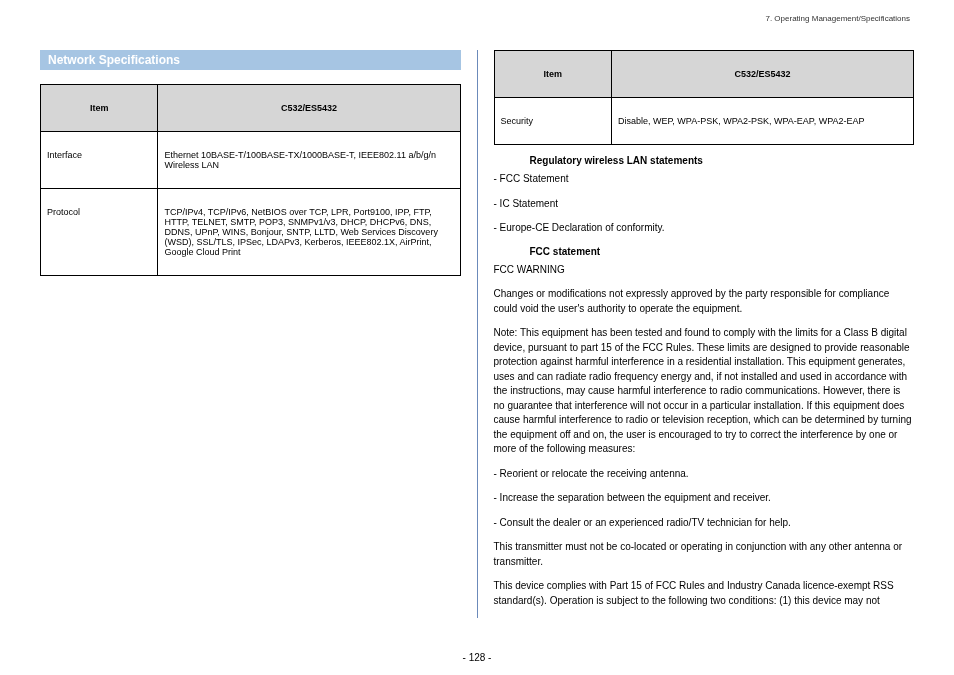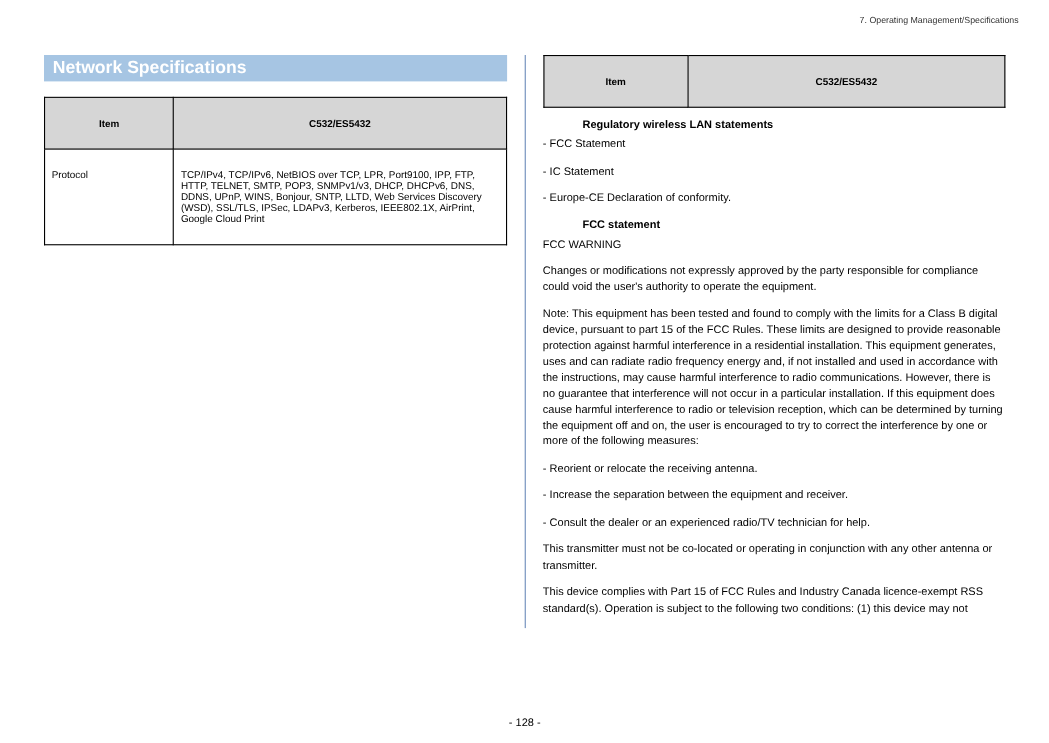--- a/index.html
+++ b/index.html
@@ -15,42 +15,42 @@
   .page {
     position: relative;
     width: 954px;
     height: 675px;
     box-sizing: border-box;
     padding: 28px 40px 0 40px;
   }
   .breadcrumb {
     position: absolute;
     top: 14px;
-    right: 28px;
+    right: 44px;
     font-size: 8px;
     color: #333;
   }
   .columns {
     display: flex;
     gap: 16px;
     margin-top: 22px;
   }
   .col {
     flex: 1 1 0;
     min-width: 0;
   }
   .col-divider {
     width: 0;
     border-left: 1px solid #6b8aba;
   }
   .section-bar {
     background: #a6c5e3;
     color: #fff;
     font-weight: bold;
-    font-size: 16px;
+    font-size: 12px;
     padding: 3px 8px;
     margin-bottom: 14px;
     white-space: nowrap;
   }
   table.spec {
     width: 100%;
     border-collapse: collapse;
     font-size: 9px;
     margin-bottom: 10px;
   }
@@ -102,39 +102,47 @@
 
       <table class="spec">
         <thead>
           <tr>
             <th>Item</th>
             <th>C532/ES5432</th>
           </tr>
         </thead>
         <tbody>
           <tr>
+            <td>Interface</td>
+            <td>Ethernet 10BASE-T/100BASE-TX/1000BASE-T, IEEE802.11 a/b/g/n Wireless LAN</td>
+          </tr>
+          <tr>
             <td>Protocol</td>
             <td>TCP/IPv4, TCP/IPv6, NetBIOS over TCP, LPR, Port9100, IPP, FTP, HTTP, TELNET, SMTP, POP3, SNMPv1/v3, DHCP, DHCPv6, DNS, DDNS, UPnP, WINS, Bonjour, SNTP, LLTD, Web Services Discovery (WSD), SSL/TLS, IPSec, LDAPv3, Kerberos, IEEE802.1X, AirPrint, Google Cloud Print</td>
           </tr>
         </tbody>
       </table>
     </div>
 
     <div class="col-divider"></div>
 
     <div class="col">
 
       <table class="spec">
         <thead>
           <tr>
             <th>Item</th>
             <th>C532/ES5432</th>
           </tr>
         </thead>
         <tbody>
+          <tr>
+            <td>Security</td>
+            <td>Disable, WEP, WPA-PSK, WPA2-PSK, WPA-EAP, WPA2-EAP</td>
+          </tr>
         </tbody>
       </table>
 
       <div class="subheading">Regulatory wireless LAN statements</div>
       <div class="body-text">- FCC Statement</div>
       <div class="body-text">- IC Statement</div>
       <div class="body-text">- Europe-CE Declaration of conformity.</div>
 
       <div class="subheading">FCC statement</div>
       <div class="body-text">FCC WARNING</div>

